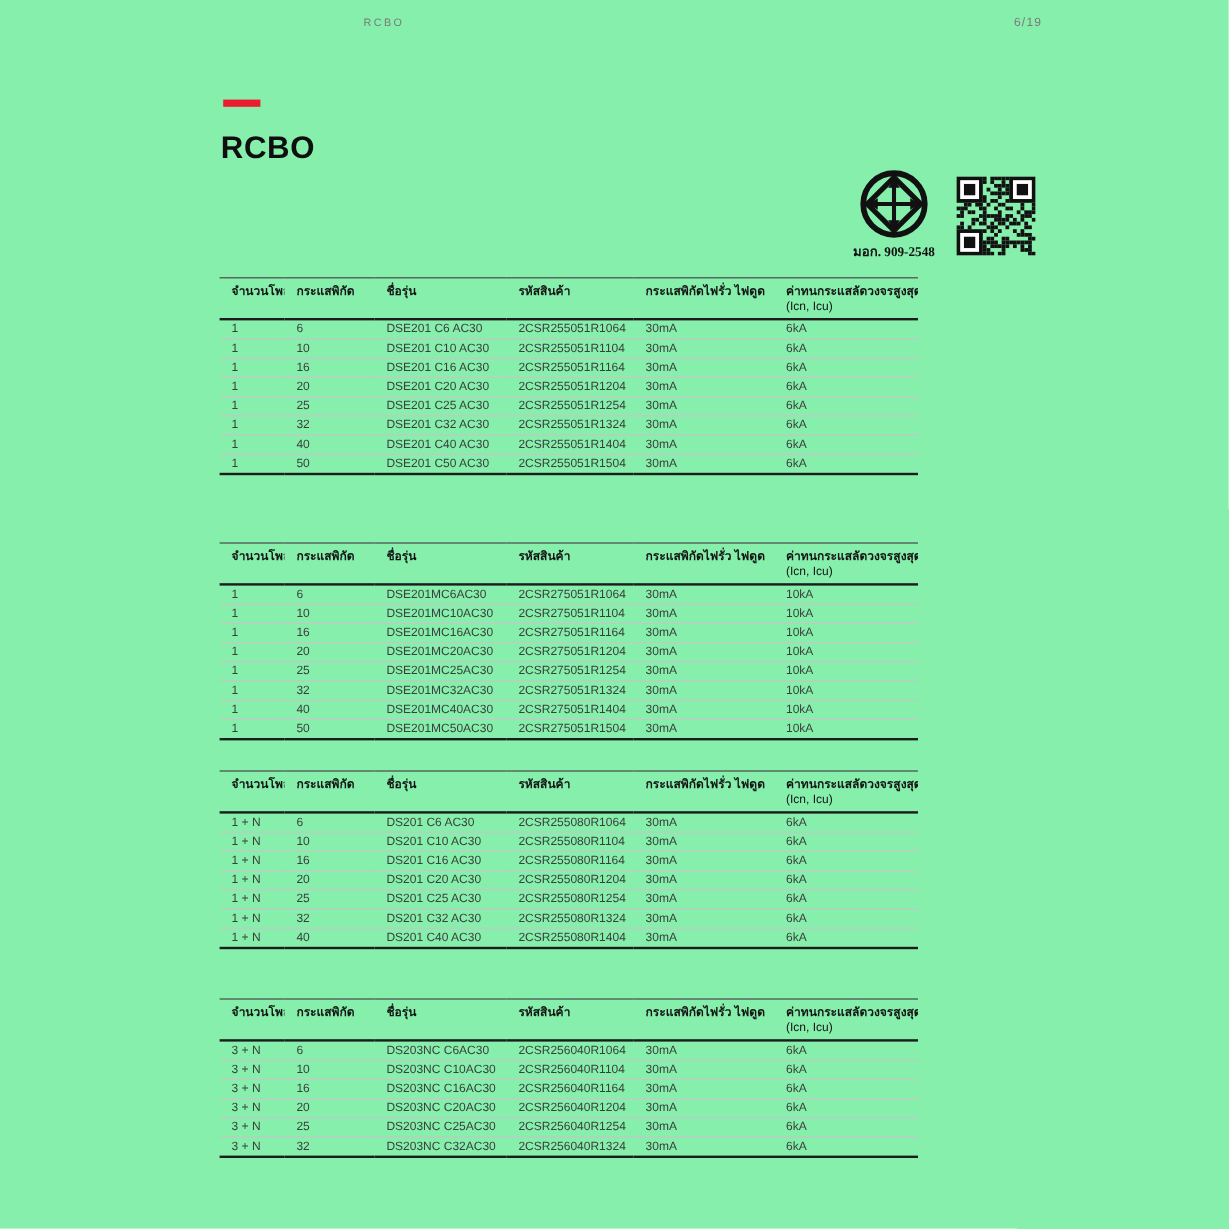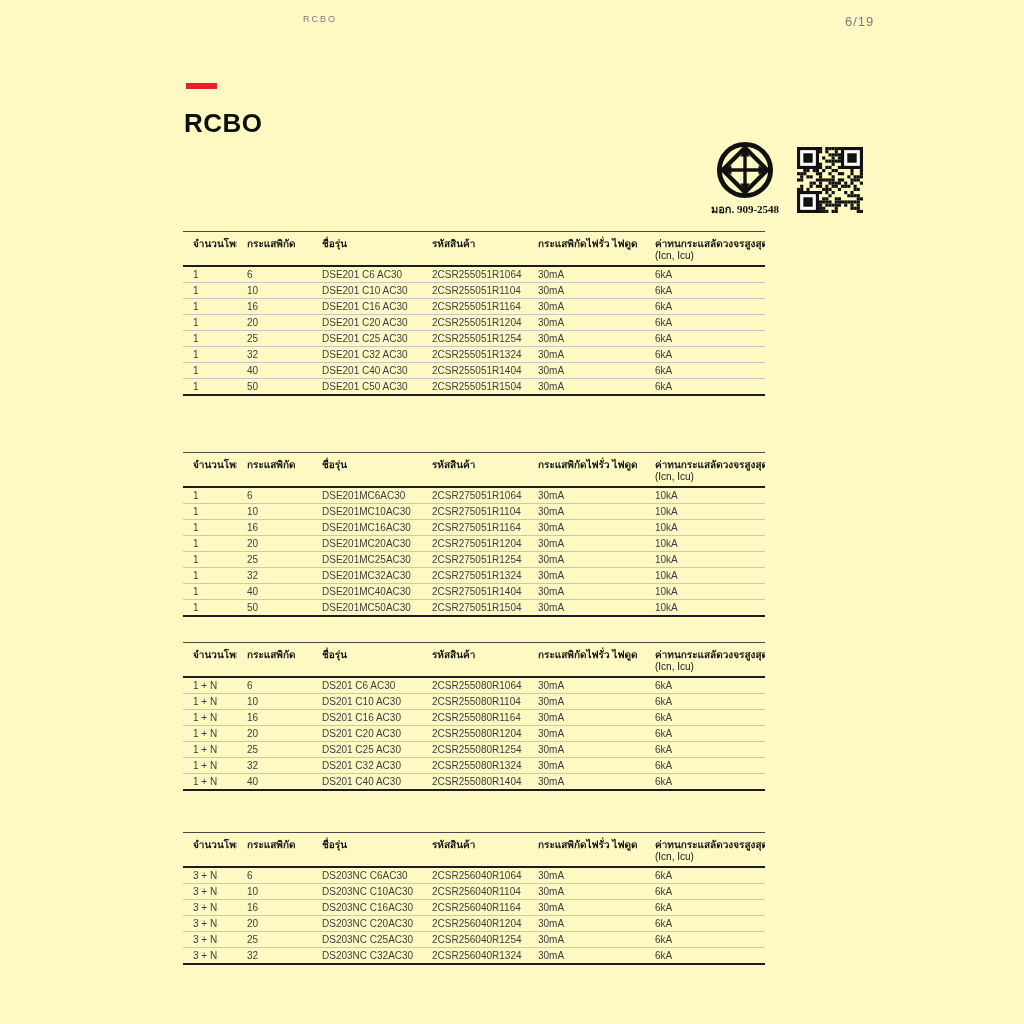--- a/index.html
+++ b/index.html
@@ -1,29 +1,29 @@
 <!DOCTYPE html>
 <html><head>
 <meta charset="utf-8">
 <style>
   html,body{margin:0;padding:0;background:#ffffff;}
   #page{
     position:relative;
     width:1024px;height:1024px;
-    background:#fef9c3;
+    background:#86efac;
     font-family:"Liberation Sans","DejaVu Sans",sans-serif;
     overflow:hidden;
   }
   .running-head{
     position:absolute;top:14px;left:303px;
     font-size:9px;letter-spacing:2px;color:#7a7a7a;
   }
   .page-number{
     position:absolute;top:14px;left:845px;
-    font-size:13px;letter-spacing:1px;color:#7a7a7a;
+    font-size:10px;letter-spacing:1px;color:#7a7a7a;
   }
   .red-dash{
     position:absolute;left:186px;top:83px;
     width:31px;height:6px;background:#ed1b2e;
   }
   .page-title{
     position:absolute;left:184px;top:108px;
     font-size:26px;font-weight:bold;color:#0f0f0f;
     letter-spacing:0.5px;
   }

